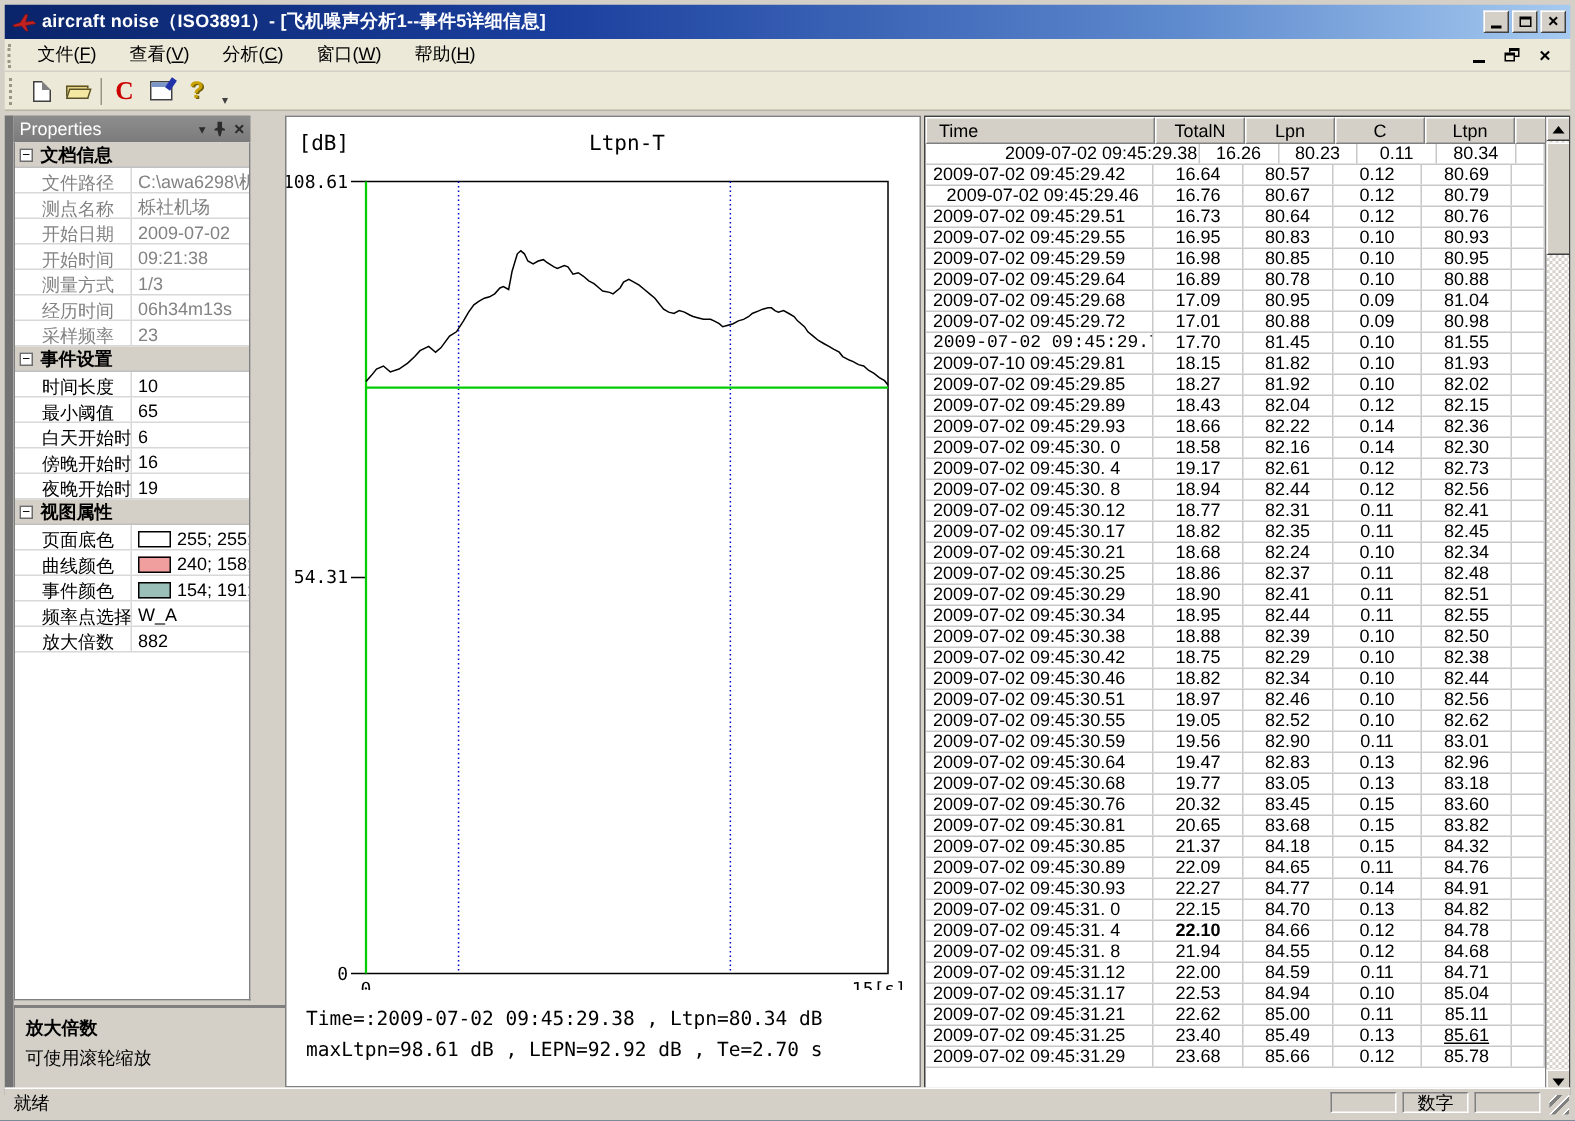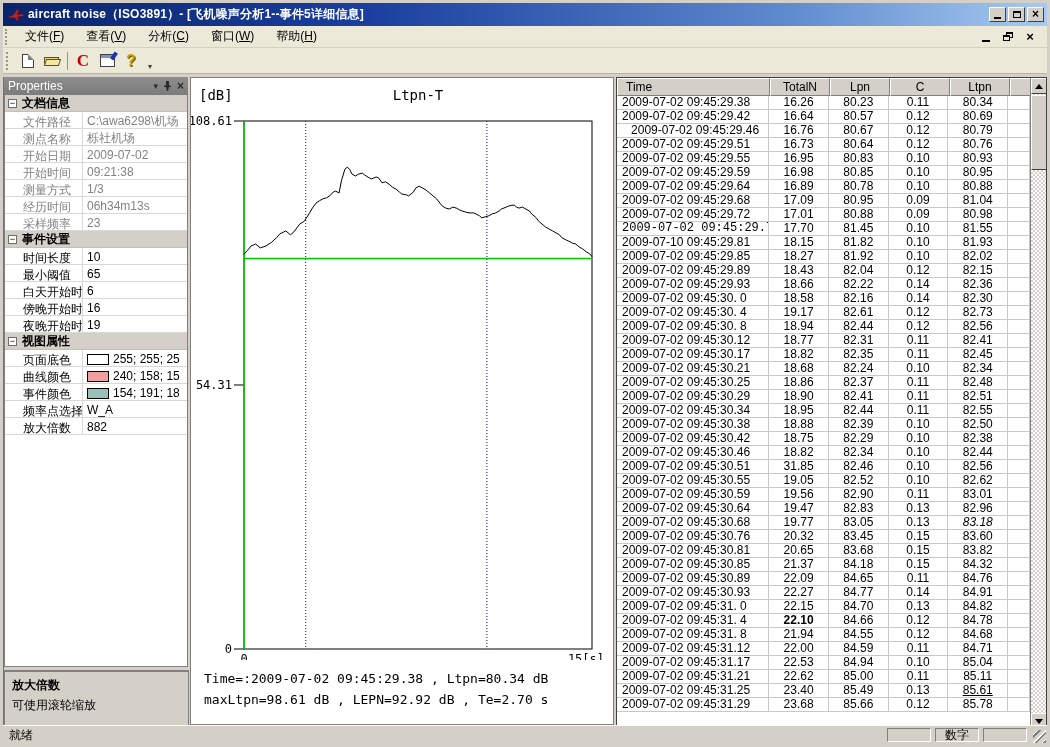--- a/index.html
+++ b/index.html
@@ -43,21 +43,21 @@
   .icon-open .front{position:absolute;left:1px;bottom:0;width:15px;height:7px;background:#f4e8a2;border:1px solid #5a5228;transform:skewX(-18deg);}
   .glyph-c{color:#cc0000;font-weight:bold;font-size:17px;font-family:"Liberation Serif",serif;line-height:1;}
   .icon-props{width:15px;height:13px;background:#fff;border:1px solid #404040;position:relative;}
   .icon-props::before{content:"";position:absolute;left:0;top:0;right:0;height:3px;background:#7a96c8;}
   .icon-props::after{content:"";position:absolute;right:-2px;top:-3px;width:4px;height:8px;background:#2233aa;transform:rotate(35deg);}
   .glyph-help{color:#c8a000;font-weight:bold;font-size:16px;text-shadow:1px 1px 0 #6b5a00;line-height:1;}
   .tool-chevron{margin-left:2px;align-self:flex-end;font-size:8px;color:#404040;padding:0 3px 2px 3px;}
   
   .main{position:absolute;left:0;top:72px;width:1044px;height:655px;background:#d4d0c8;}
   
-  .props-panel{position:absolute;left:0;top:2px;width:185px;height:653px;border-left:1px solid #737373;}
+  .props-panel{position:absolute;left:0;top:2px;width:164px;height:653px;border-left:6px solid #737373;}
   .props-header{height:18px;background:linear-gradient(#8e8e8e,#7b7b7b);color:#fff;font-size:12px;
     display:flex;align-items:center;padding:0 4px;}
   .props-header .ph-icons{margin-left:auto;display:flex;gap:5px;align-items:center;color:#2b2b2b;}
   .props-grid{position:relative;height:572px;background:#fff;border:1px solid #808080;border-top:none;overflow:hidden;font-size:12px;}
   .prop-sec{display:flex;align-items:center;height:17px;background:#d4d0c8;border-bottom:1px solid #c0c0c0;padding-left:3px;}
   .prop-sec .expander{width:9px;height:9px;border:1px solid #6d6d6d;background:#fff;font-size:9px;line-height:7px;text-align:center;color:#000;margin-right:5px;flex:0 0 auto;}
   .prop-sec .sec-title{font-weight:bold;color:#000;}
   .prop-row{display:flex;height:17px;border-bottom:1px solid #d8d8d8;}
   .prop-row .p-label{width:78px;padding:2px 2px 0 18px;border-right:1px solid #d8d8d8;overflow:hidden;white-space:nowrap;}
   .prop-row .p-value{flex:1;padding:2px 0 0 4px;overflow:hidden;white-space:nowrap;display:flex;align-items:center;gap:4px;}
@@ -341,21 +341,21 @@
       <div class="grid-head">
           <div class="gh-cell first" style="width: 153px;">Time</div>
           <div class="gh-cell" style="width: 60px;">TotalN</div>
           <div class="gh-cell" style="width: 60px;">Lpn</div>
           <div class="gh-cell" style="width: 60px;">C</div>
           <div class="gh-cell" style="width: 60px;">Ltpn</div>
           <div class="gh-cell" style="width: 22px;"></div>
         </div>
       <div class="grid-body">
           <div class="grid-row">
-            <div class="g-cell first" style="width: 153px;">2009-07-02 09:45:29.38</div>
+            <div class="g-cell first" style="width: 153px; margin-left: 48px;">2009-07-02 09:45:29.38</div>
             <div class="g-cell" style="width: 60px;">16.26</div>
             <div class="g-cell" style="width: 60px;">80.23</div>
             <div class="g-cell" style="width: 60px;">0.11</div>
             <div class="g-cell" style="width: 60px;">80.34</div>
             <div class="g-cell" style="width: 22px;"></div>
           </div>
           <div class="grid-row">
             <div class="g-cell first" style="width: 153px;">2009-07-02 09:45:29.42</div>
             <div class="g-cell" style="width: 60px;">16.64</div>
             <div class="g-cell" style="width: 60px;">80.57</div>
@@ -550,21 +550,21 @@
           <div class="grid-row">
             <div class="g-cell first" style="width: 153px;">2009-07-02 09:45:30.46</div>
             <div class="g-cell" style="width: 60px;">18.82</div>
             <div class="g-cell" style="width: 60px;">82.34</div>
             <div class="g-cell" style="width: 60px;">0.10</div>
             <div class="g-cell" style="width: 60px;">82.44</div>
             <div class="g-cell" style="width: 22px;"></div>
           </div>
           <div class="grid-row">
             <div class="g-cell first" style="width: 153px;">2009-07-02 09:45:30.51</div>
-            <div class="g-cell" style="width: 60px;">31.85</div>
+            <div class="g-cell" style="width: 60px;">18.97</div>
             <div class="g-cell" style="width: 60px;">82.46</div>
             <div class="g-cell" style="width: 60px;">0.10</div>
             <div class="g-cell" style="width: 60px;">82.56</div>
             <div class="g-cell" style="width: 22px;"></div>
           </div>
           <div class="grid-row">
             <div class="g-cell first" style="width: 153px;">2009-07-02 09:45:30.55</div>
             <div class="g-cell" style="width: 60px;">19.05</div>
             <div class="g-cell" style="width: 60px;">82.52</div>
             <div class="g-cell" style="width: 60px;">0.10</div>
@@ -585,21 +585,21 @@
             <div class="g-cell" style="width: 60px;">82.83</div>
             <div class="g-cell" style="width: 60px;">0.13</div>
             <div class="g-cell" style="width: 60px;">82.96</div>
             <div class="g-cell" style="width: 22px;"></div>
           </div>
           <div class="grid-row">
             <div class="g-cell first" style="width: 153px;">2009-07-02 09:45:30.68</div>
             <div class="g-cell" style="width: 60px;">19.77</div>
             <div class="g-cell" style="width: 60px;">83.05</div>
             <div class="g-cell" style="width: 60px;">0.13</div>
-            <div class="g-cell" style="width: 60px; font-style: italic;">83.18</div>
+            <div class="g-cell" style="width: 60px;">83.18</div>
             <div class="g-cell" style="width: 22px;"></div>
           </div>
           <div class="grid-row">
             <div class="g-cell first" style="width: 153px;">2009-07-02 09:45:30.76</div>
             <div class="g-cell" style="width: 60px;">20.32</div>
             <div class="g-cell" style="width: 60px;">83.45</div>
             <div class="g-cell" style="width: 60px;">0.15</div>
             <div class="g-cell" style="width: 60px;">83.60</div>
             <div class="g-cell" style="width: 22px;"></div>
           </div>

